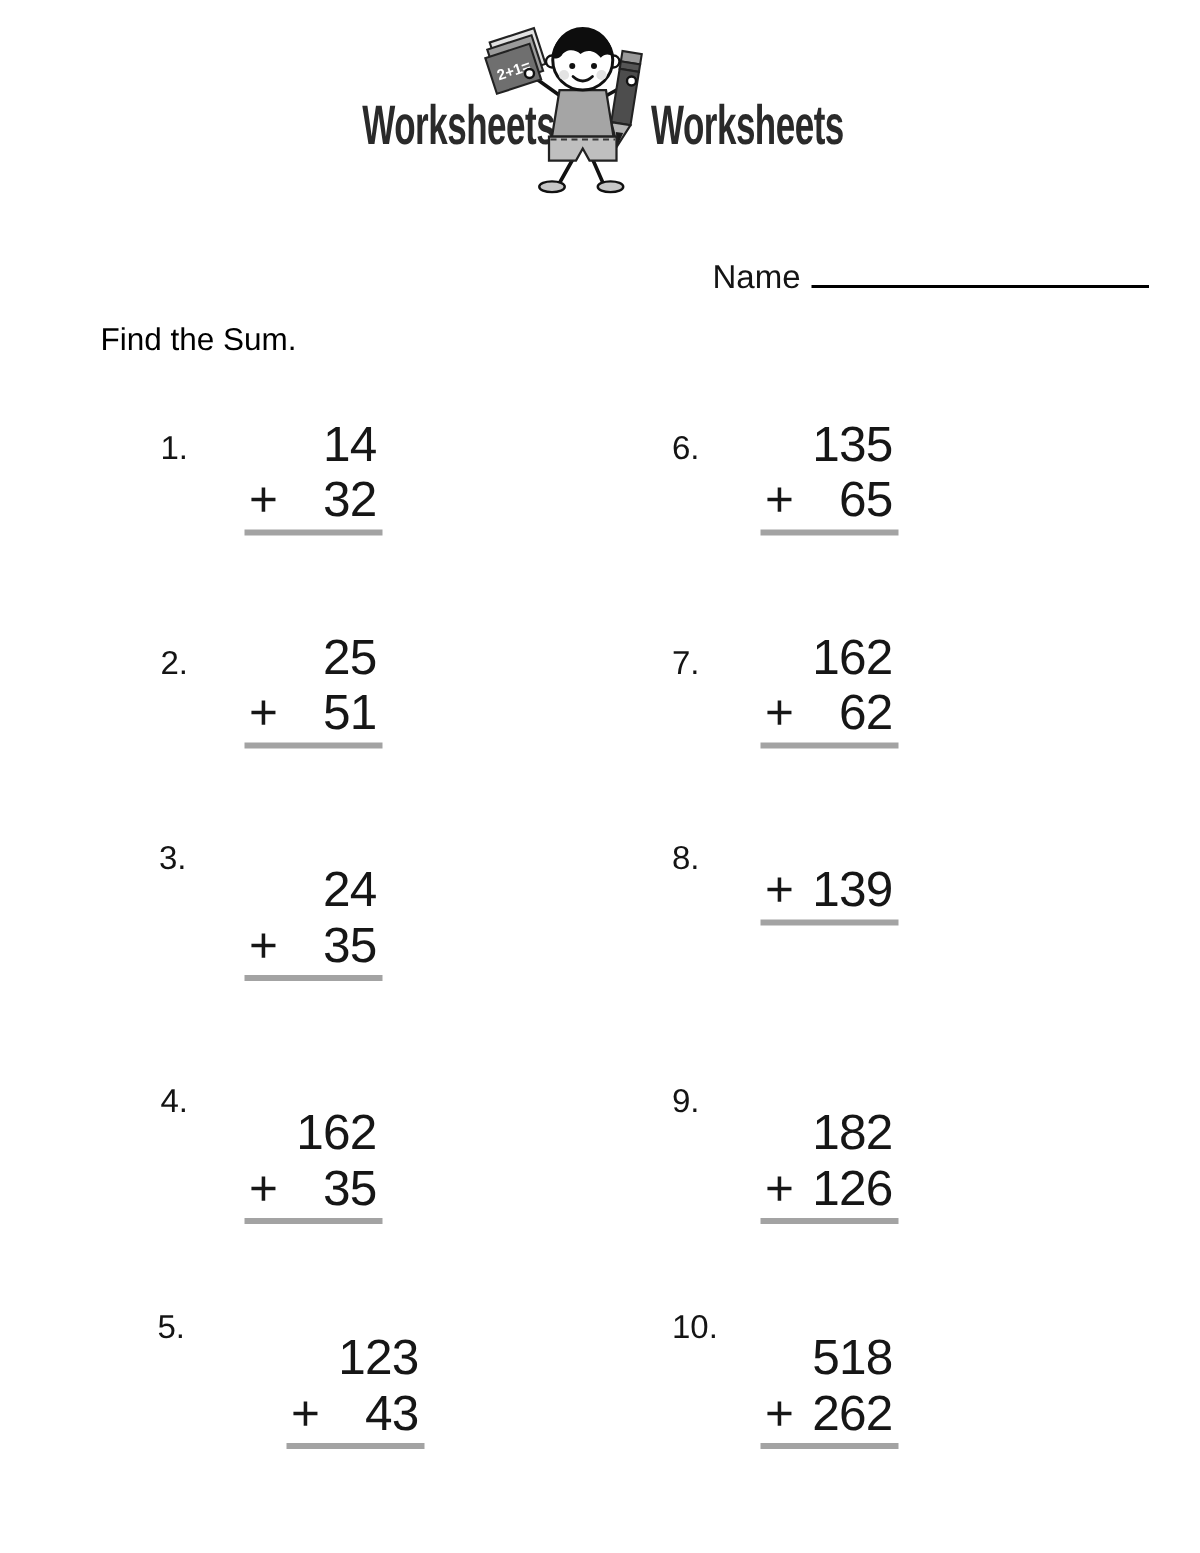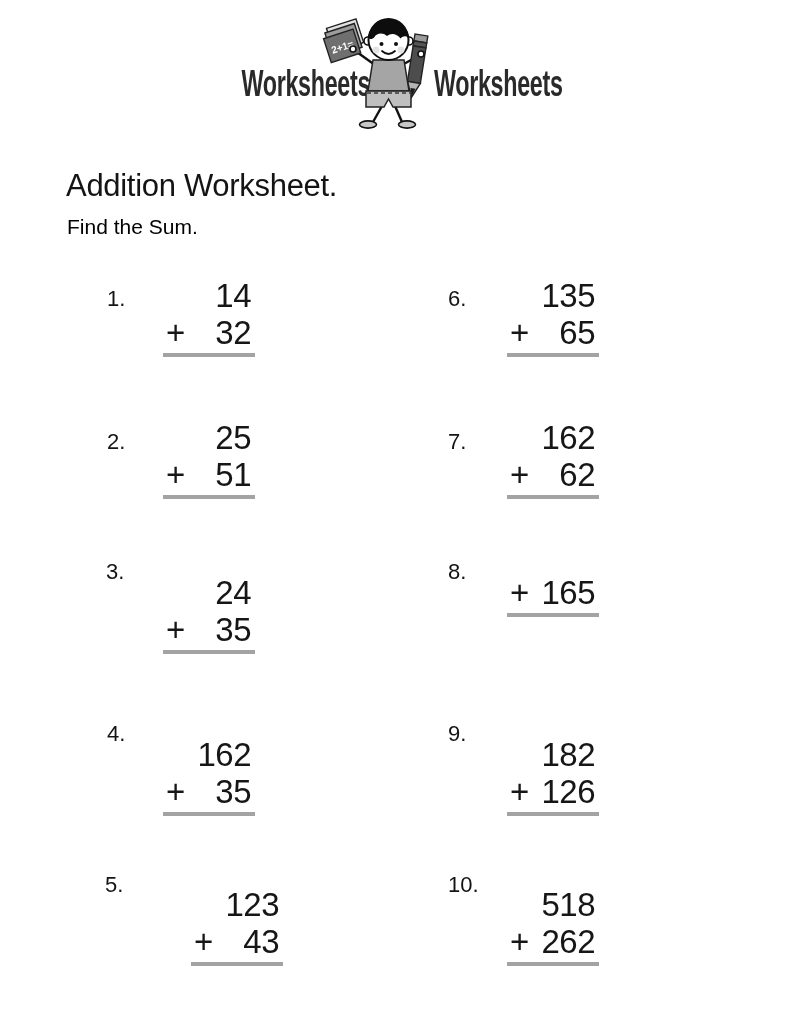--- a/index.html
+++ b/index.html
@@ -100,21 +100,23 @@
       <circle cx="63.5" cy="36" r="2" fill="#111"></circle>
       <circle cx="78" cy="36" r="2" fill="#111"></circle>
       <circle cx="58" cy="42" r="3.4" fill="#e3e3e3"></circle>
       <circle cx="83" cy="42" r="3.4" fill="#e3e3e3"></circle>
       <path d="M64,43 Q70.5,49 77,43" fill="none" stroke="#111" stroke-width="1.8" stroke-linecap="round"></path>
     </svg>
 
     <span class="logo-text right">Worksheets</span>
   </div>
 
-  <div class="title">Addition Worksheet.</div>
+  <div class="name-row">
+    <span>Name</span><span class="name-line"></span>
+  </div>
   <div class="instruction">Find the Sum.</div>
 
   <div class="p1">
     <div class="prob-label">1.</div>
     <div class="prob-box">
       <div class="num-top">14</div>
       <div class="num-bottom-row">
         <span>+</span>
         <span>32</span>
       </div>
@@ -185,21 +187,21 @@
         <span>62</span>
       </div>
     </div>
   </div>
 
   <div class="p8">
     <div class="prob-label">8.</div>
     <div class="prob-box">
       <div class="num-bottom-row">
         <span>+</span>
-        <span>165</span>
+        <span>139</span>
       </div>
     </div>
   </div>
 
   <div class="p9">
     <div class="prob-label">9.</div>
     <div class="prob-box">
       <div class="num-top">182</div>
       <div class="num-bottom-row">
         <span>+</span>

